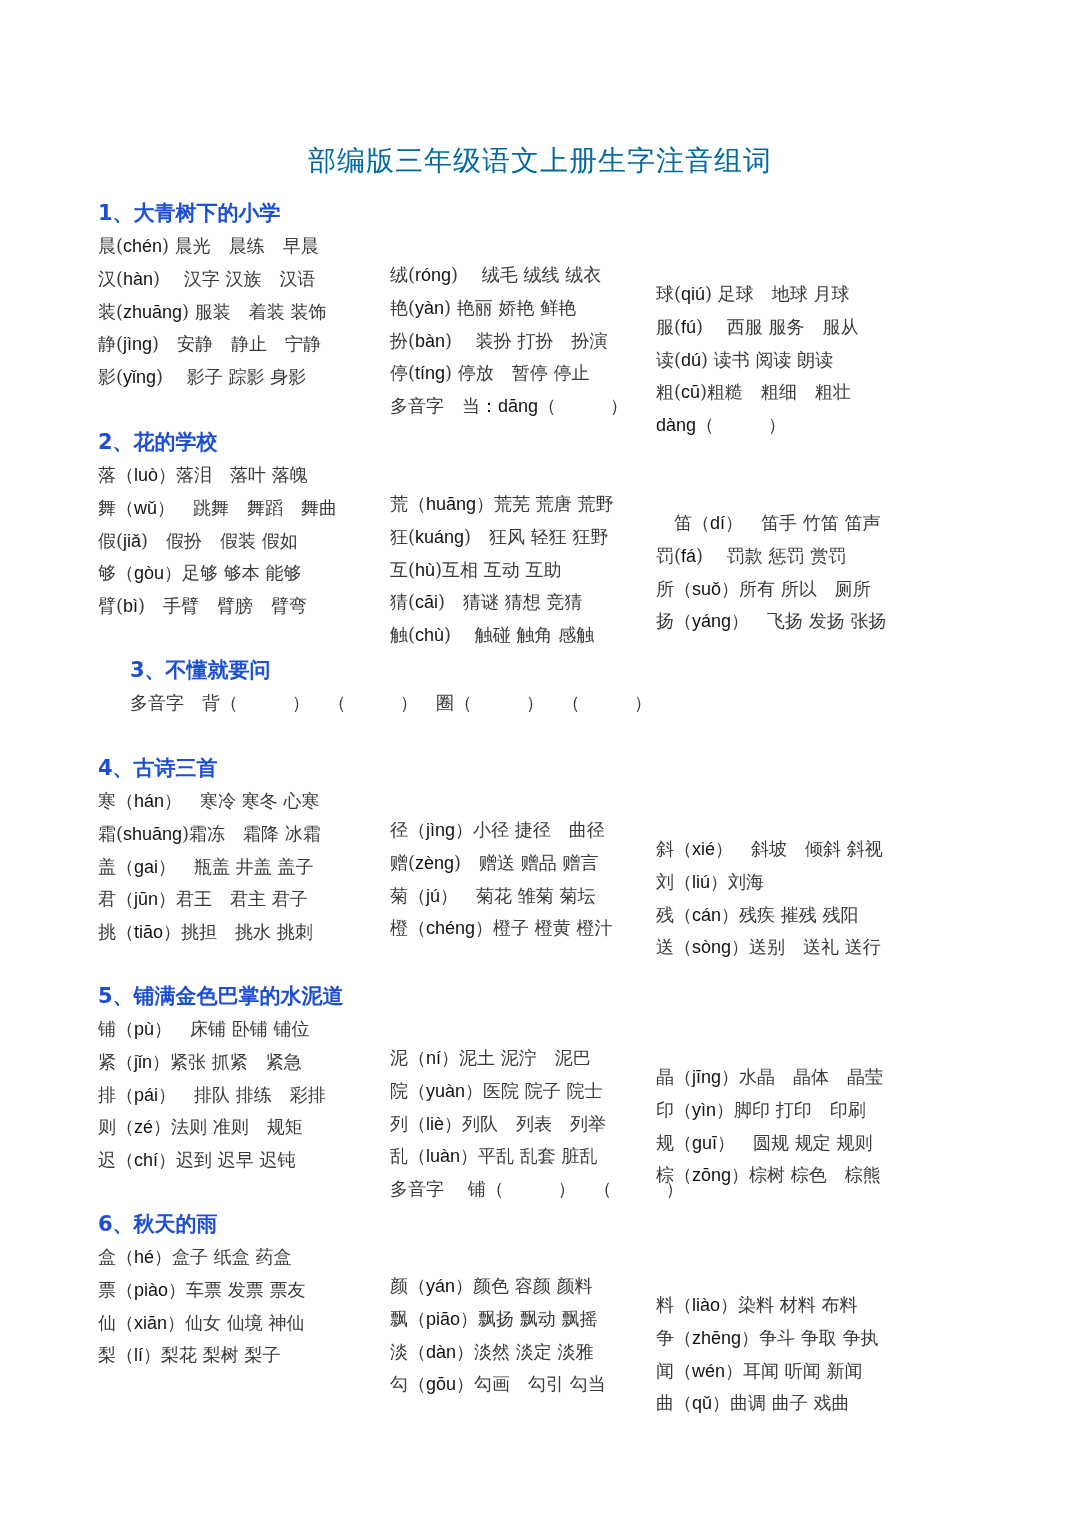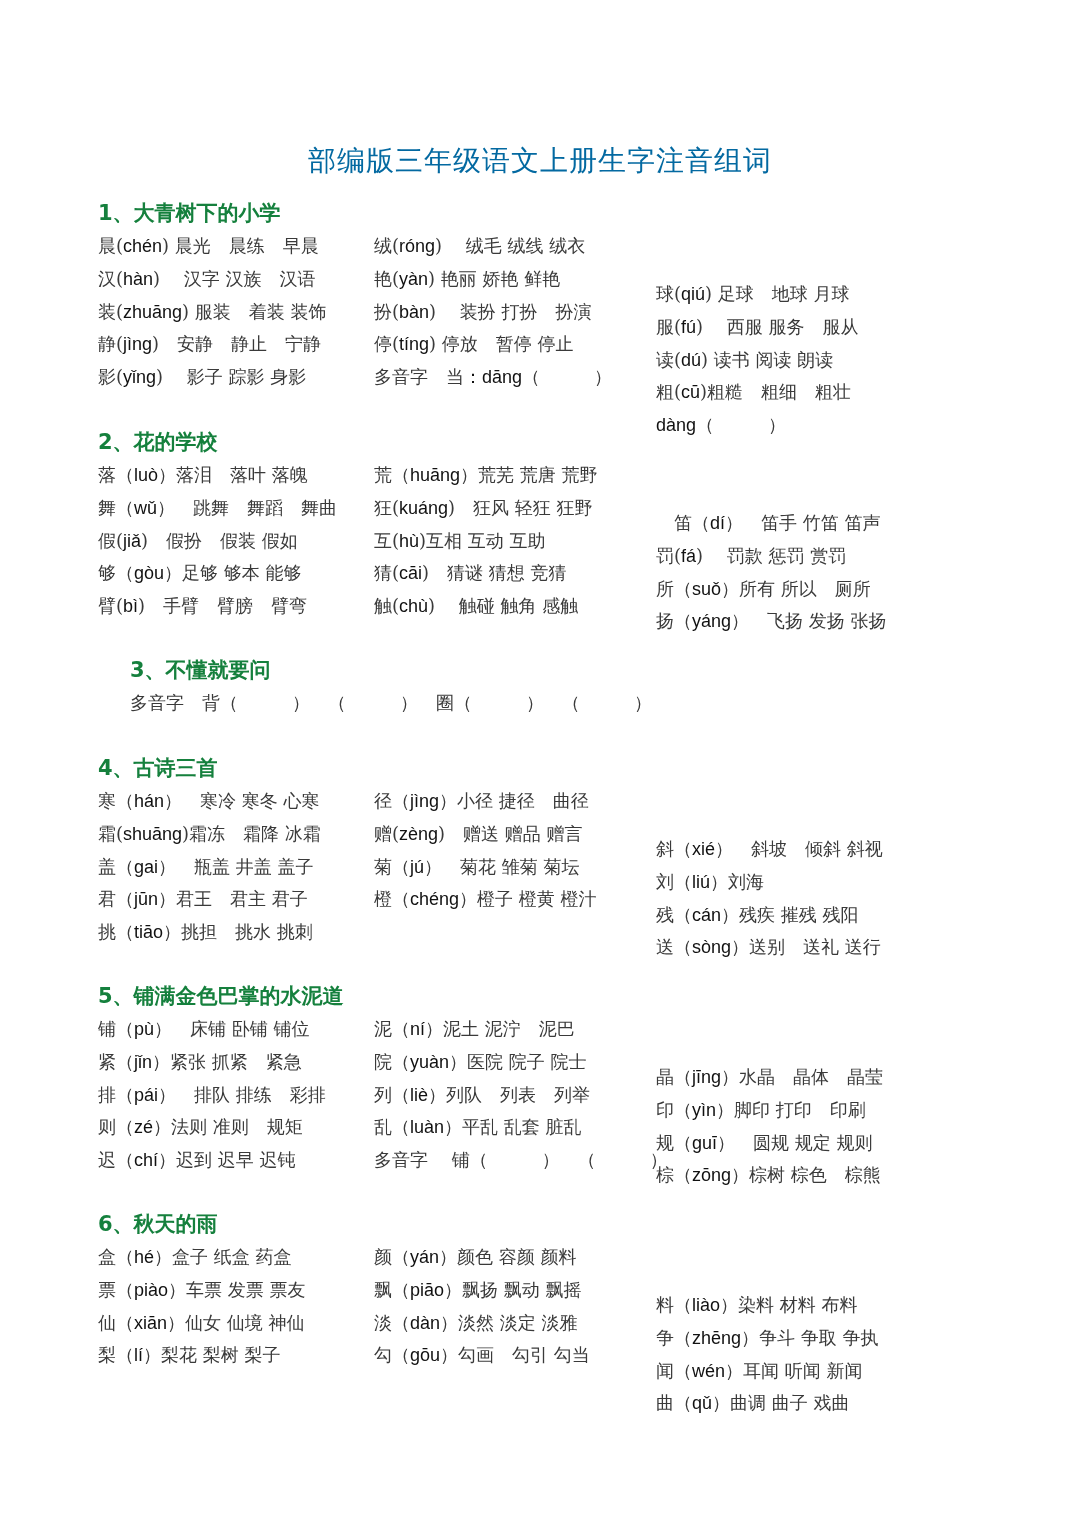--- a/index.html
+++ b/index.html
@@ -2,25 +2,25 @@
 <html><head>
 <meta charset="utf-8">
 <style>
   html, body { margin: 0; padding: 0; background: #ffffff; }
   body { width: 1080px; height: 1527px; position: relative; overflow: hidden;
          font-family: "DejaVu Serif", "Liberation Serif", serif; color: #3a3a3a; }
   .title { position: absolute; top: 142px; left: 0; width: 1080px; text-align: center;
            font-size: 28px; color: #0369a1; font-family: "DejaVu Serif", serif; letter-spacing: 1px; }
   .section { position: absolute; left: 98px; width: 900px; }
   .sec-head { font-family: "DejaVu Sans", "Liberation Sans", sans-serif; font-weight: bold;
-              font-size: 21px; color: #15803d; height: 34px; line-height: 34px; }
+              font-size: 21px; color: #1d4ed8; height: 34px; line-height: 34px; }
   .row { position: relative; height: 32.8px; line-height: 32.8px; font-size: 18px; white-space: nowrap; }
   .cell { position: absolute; top: 0; }
   .c1 { left: 0; }
-  .c2 { left: 276px; }
+  .c2 { left: 292px; margin-top: 29px; }
   .c3 { left: 558px; margin-top: 48px; }
   .py { font-family: "Liberation Sans", "DejaVu Sans", sans-serif; color: #111; }
 </style>
 </head>
 <body>
 
 <div class="title">部编版三年级语文上册生字注音组词</div>
 
 <div id="sections">
     <div class="section" style="top: 196px;">

